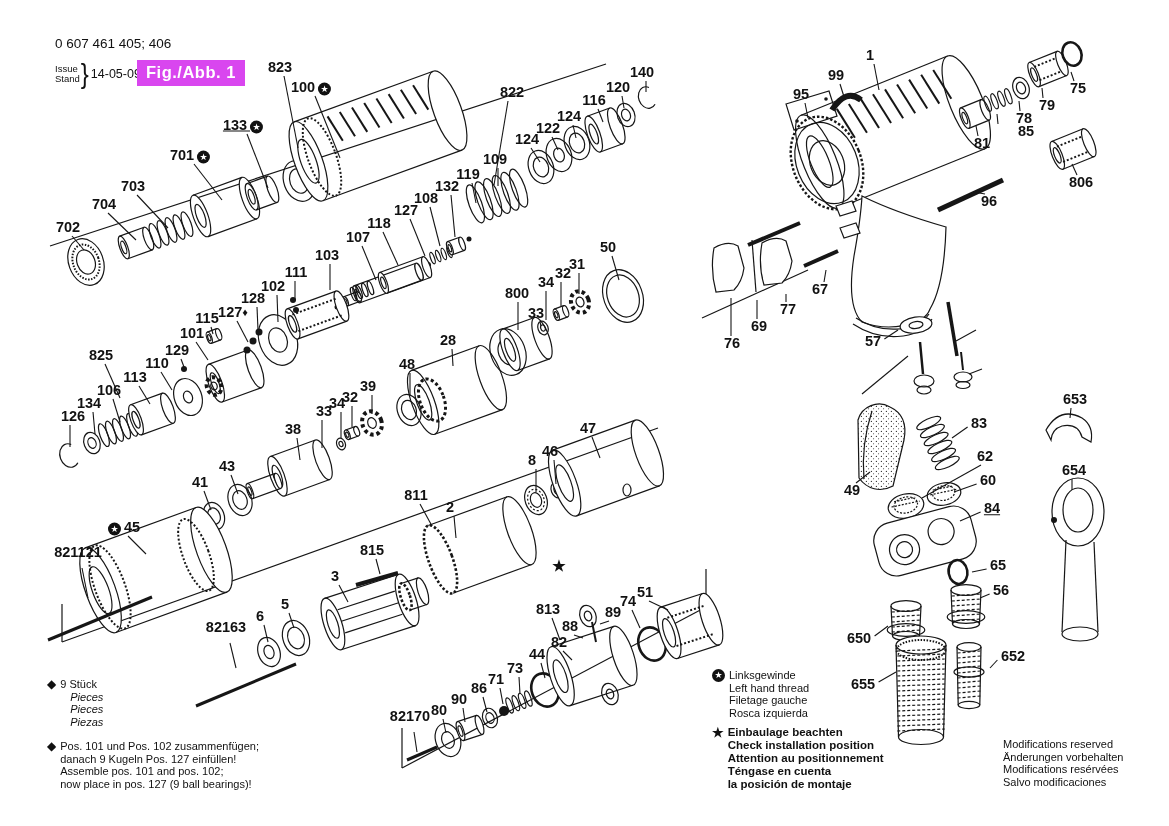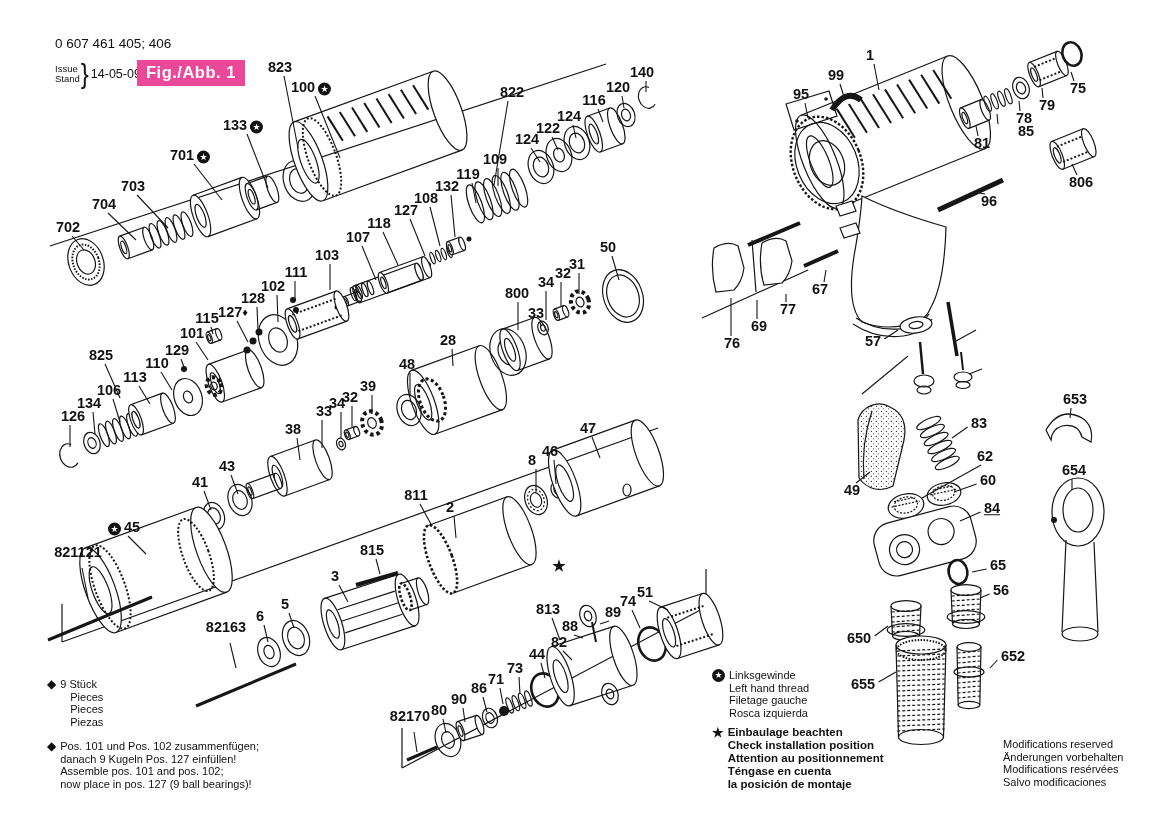--- a/index.html
+++ b/index.html
@@ -9,30 +9,30 @@
   .lbl{position:absolute;transform:translate(-50%,-50%);font-weight:bold;font-size:14.5px;
        line-height:13.5px;white-space:nowrap;text-align:center;color:#111;}
   .lbl .cs{display:inline-block;width:13px;height:13px;background:#111;border-radius:50%;
        color:#fff;font-size:9px;line-height:13px;text-align:center;vertical-align:0px;font-weight:normal;}
   .lbl .dia{font-size:11px;vertical-align:1px;}
   .hdr-num{position:absolute;left:55px;top:36px;font-size:13.5px;}
   .issue{position:absolute;left:55px;top:60px;display:flex;align-items:center;}
   .issue .st{font-size:9.5px;line-height:10px;}
   .issue .brace{font-size:24px;font-weight:200;margin:0 2px 0 1px;transform:scaleY(1.15);}
   .issue .dt{font-size:12.5px;}
-  .figbox{position:absolute;left:137px;top:60px;background:#ec4899;color:#fff;font-weight:bold;
+  .figbox{position:absolute;left:137px;top:60px;background:#d946ef;color:#fff;font-weight:bold;
        font-size:16.5px;padding:3px 9px 4px 9px;letter-spacing:0.5px;}
   .note{position:absolute;font-size:11px;line-height:12.6px;white-space:nowrap;display:flex;align-items:flex-start;}
   .note .ic{margin-right:4px;}
   .note .ic.star{font-size:13px;line-height:13px;}
   .note .ic.dia{font-size:12px;line-height:12px;}
   .note .ic.cstar{display:inline-block;width:13px;height:13px;background:#111;border-radius:50%;
        color:#fff;font-size:9px;line-height:13px;text-align:center;}
   .note.bold{font-weight:bold;font-size:11.5px;line-height:13px;}
-  .note .lines>div.ind{padding-left:10px;}
+  .note .lines>div.ind{padding-left:10px;font-style:italic;}
   .oldexec{position:absolute;left:981px;top:266px;white-space:nowrap;}
   .oldexec .l{font-weight:bold;font-size:11.5px;line-height:13px;}
   .oldexec .pos{font-weight:bold;font-size:13.5px;line-height:14px;}
   .oldexec .code{font-size:11.5px;line-height:13px;}
   .newexec{position:absolute;left:748px;top:390px;white-space:nowrap;}
   .newexec .formula{font-size:12px;}
   .newexec .formula b{font-size:15px;}
   .newexec .l{font-weight:bold;font-size:11.5px;line-height:13px;}
   .newexec .l:first-of-type{margin-top:3px;}
 </style>
@@ -823,21 +823,21 @@
         <div>Modifications reserved</div>
         <div>Änderungen vorbehalten</div>
         <div>Modifications resérvées</div>
         <div>Salvo modificaciones</div>
       </div>
   </div>
 
   <div id="callout-layer">
       <div class="lbl" style="left: 280px; top: 68px;">823</div>
       <div class="lbl" style="left: 311px; top: 88px;">100 <span class="cs">★</span></div>
-      <div class="lbl" style="left: 243px; top: 126px;">133 <span class="cs">★</span></div>
+      <div class="lbl" style="left: 243px; top: 126px; text-decoration: underline;">133 <span class="cs">★</span></div>
       <div class="lbl" style="left: 190px; top: 156px;">701 <span class="cs">★</span></div>
       <div class="lbl" style="left: 133px; top: 187px;">703</div>
       <div class="lbl" style="left: 104px; top: 205px;">704</div>
       <div class="lbl" style="left: 68px; top: 228px;">702</div>
       <div class="lbl" style="left: 512px; top: 93px; text-align: center;">822</div>
       <div class="lbl" style="left: 527px; top: 140px;">124</div>
       <div class="lbl" style="left: 548px; top: 129px;">122</div>
       <div class="lbl" style="left: 569px; top: 117px;">124</div>
       <div class="lbl" style="left: 594px; top: 101px;">116</div>
       <div class="lbl" style="left: 618px; top: 88px;">120</div>

